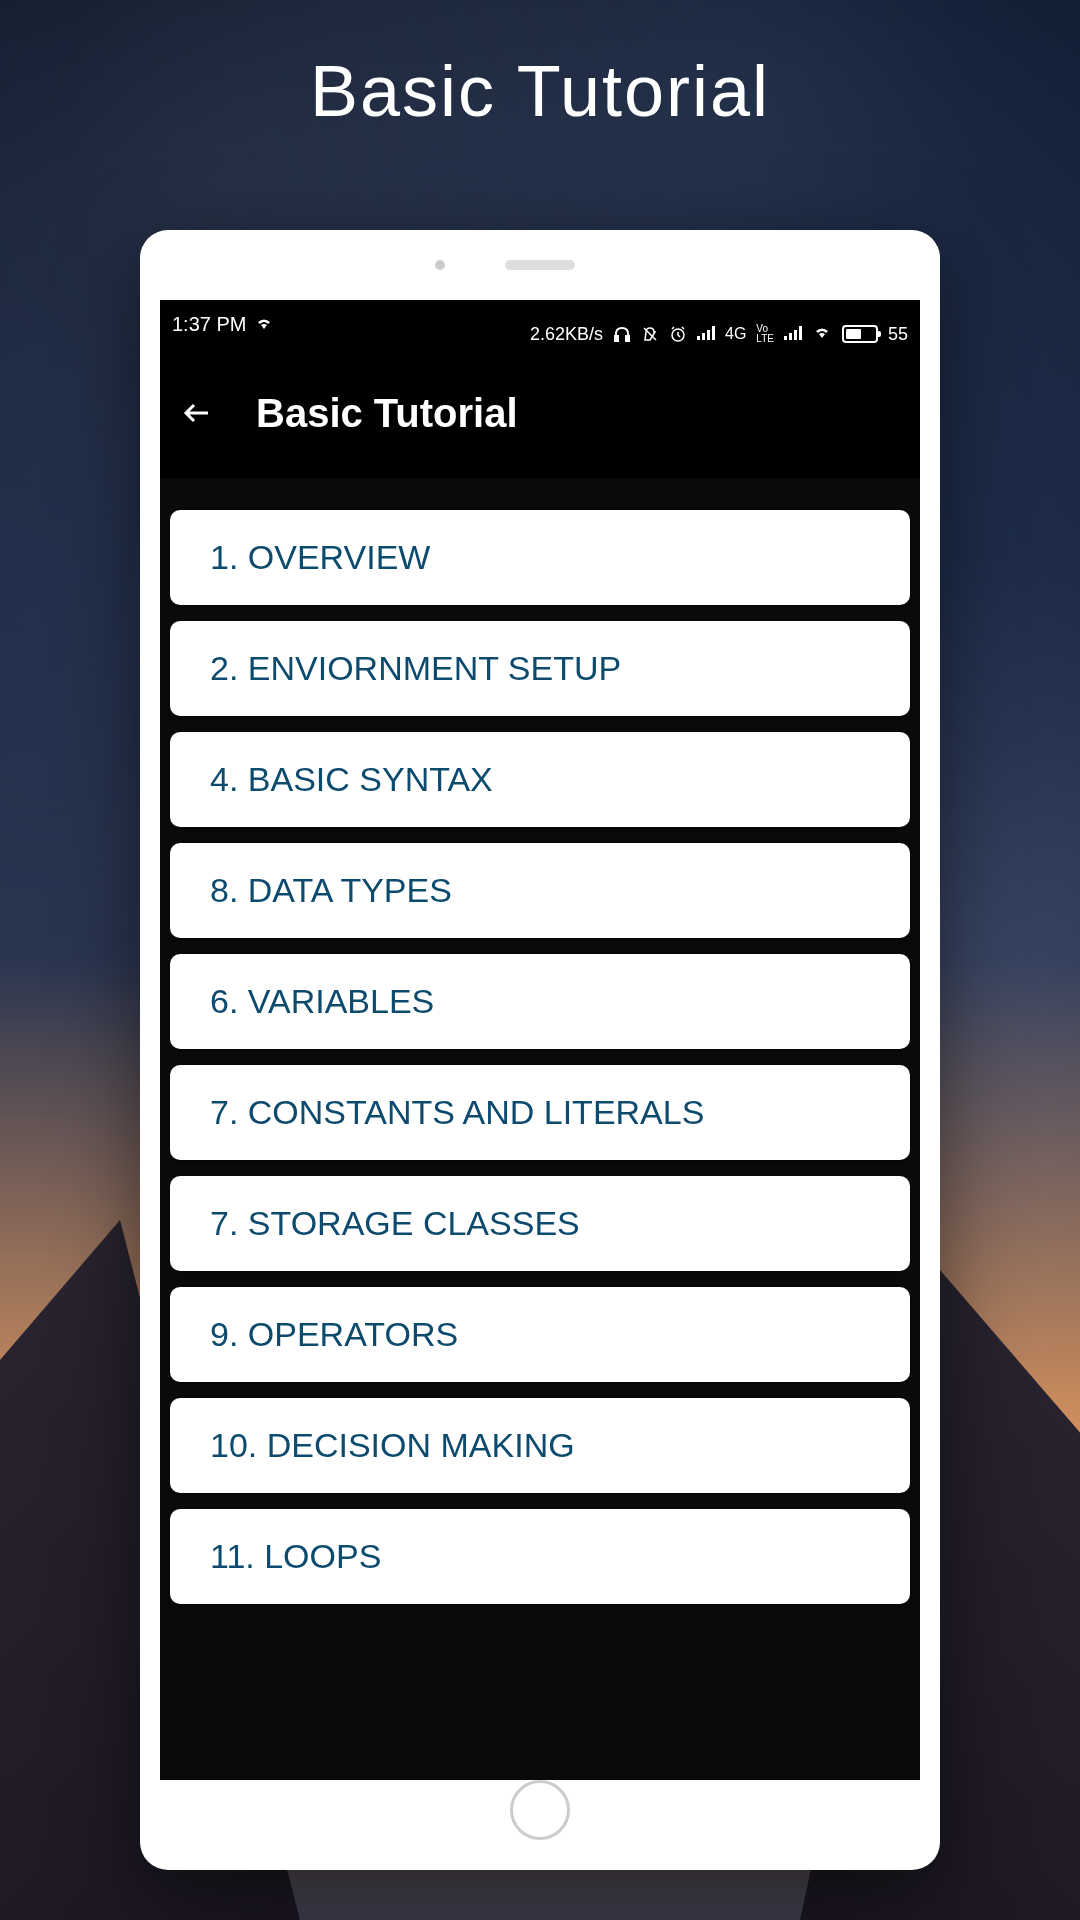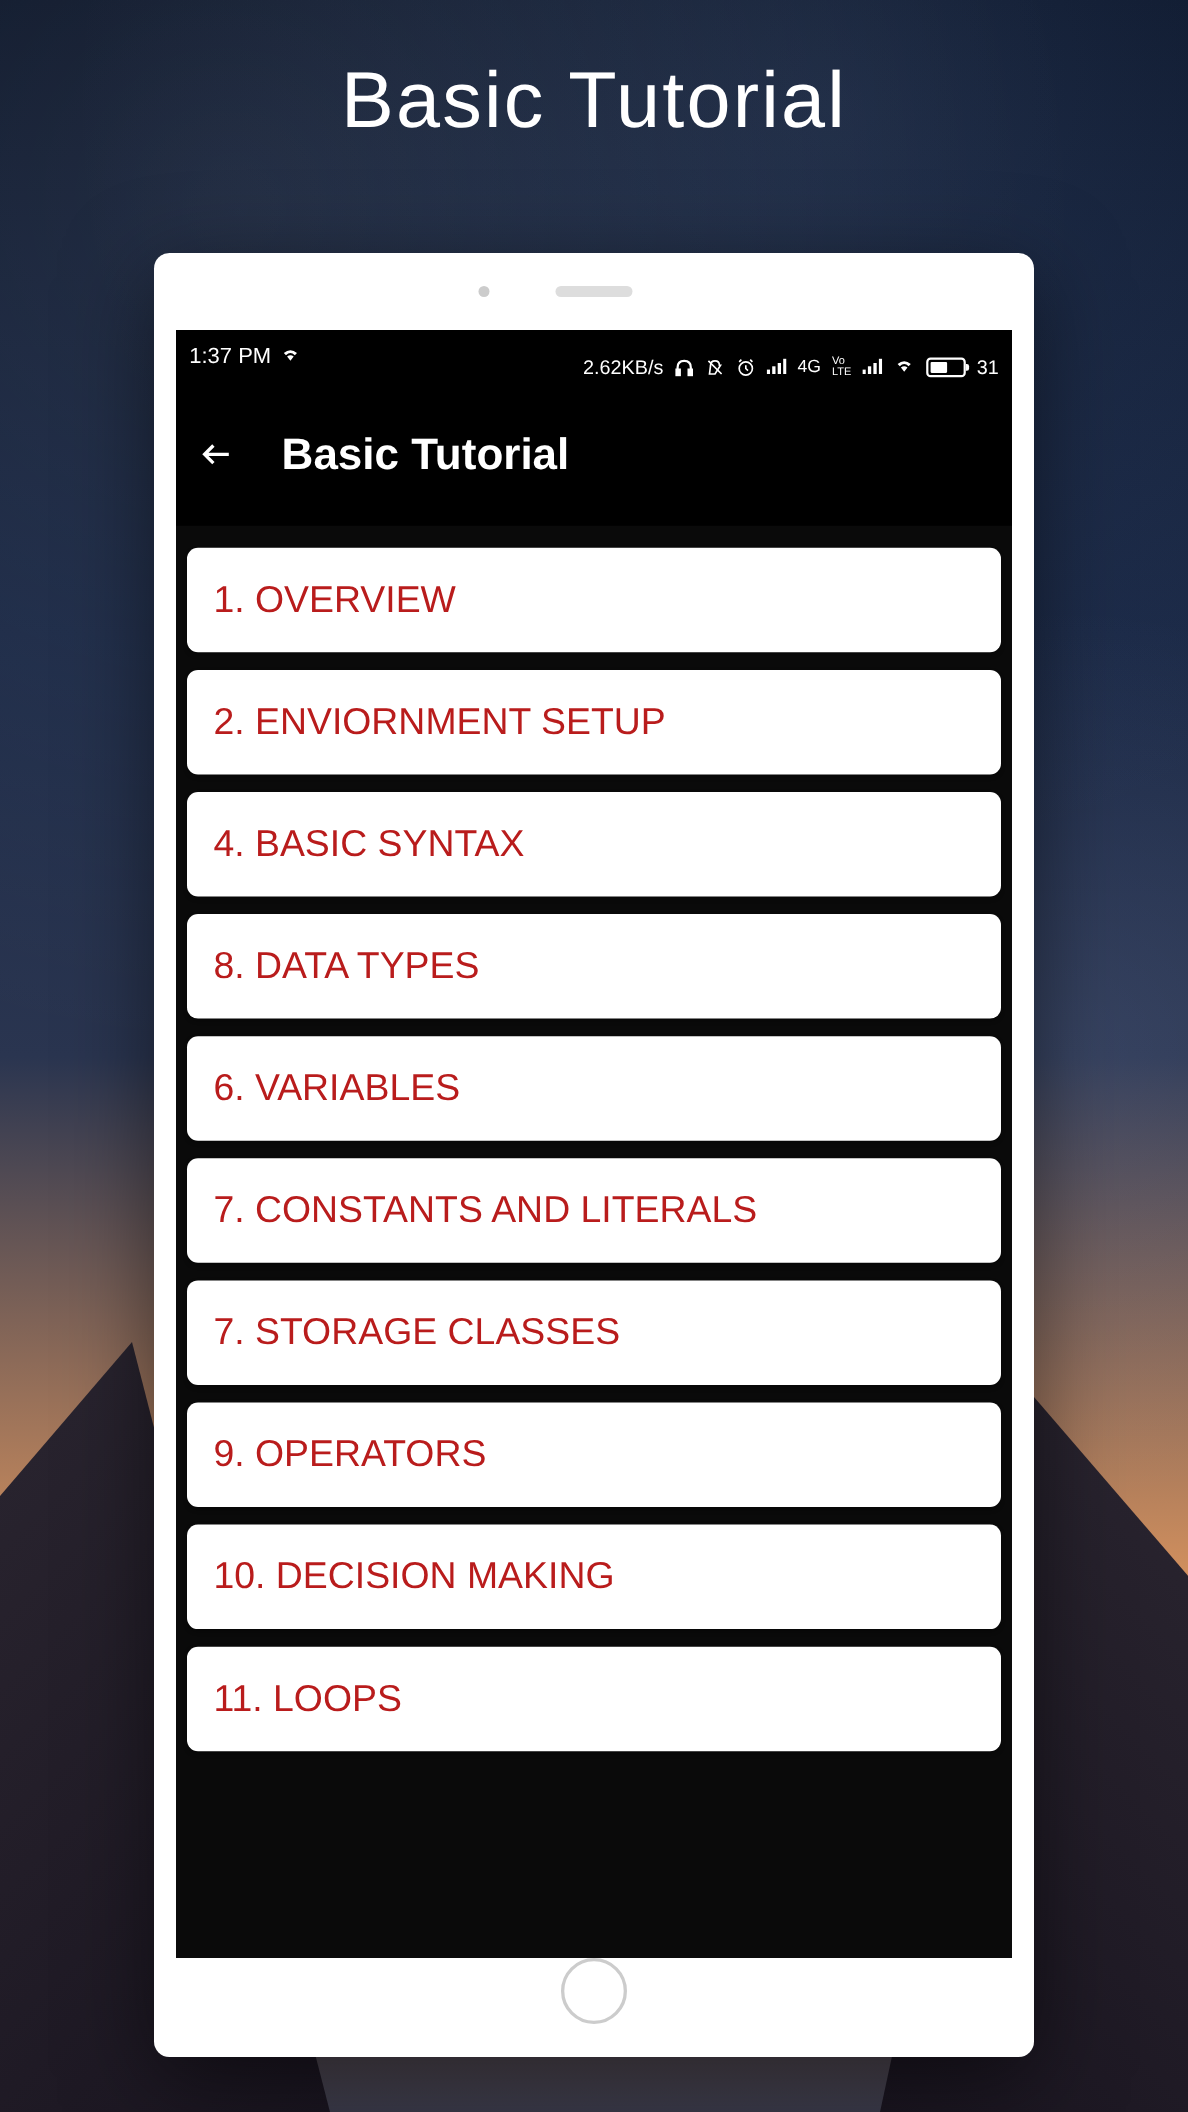--- a/index.html
+++ b/index.html
@@ -58,21 +58,21 @@
     }
     
     .phone-frame {
       position: absolute;
       top: 230px;
       left: 50%;
       transform: translateX(-50%);
       width: 800px;
       height: 1640px;
       background: #ffffff;
-      border-radius: 14px;
+      border-radius: 28px;
       box-shadow: 0 20px 80px rgba(0,0,0,0.5);
       padding: 30px 20px;
     }
     
     .phone-notch {
       position: absolute;
       top: 30px;
       left: 50%;
       transform: translateX(-50%);
       display: flex;
@@ -162,27 +162,28 @@
     .content-area {
       background: #0a0a0a;
       padding: 20px 10px 0;
       height: calc(100% - 178px);
       overflow: hidden;
     }
     
     .list-item {
       background: #ffffff;
       border-radius: 10px;
-      padding: 28px 24px;
+      padding: 28px 40px;
       margin-bottom: 16px;
       font-size: 34px;
       font-weight: 500;
-      color: #b91c1c;
+      color: #0c4a6e;
       cursor: pointer;
       box-shadow: 0 2px 4px rgba(0,0,0,0.3);
+      margin-top: 12px;
     }
     
     .home-button {
       position: absolute;
       bottom: 30px;
       left: 50%;
       transform: translateX(-50%);
       width: 60px;
       height: 60px;
       border: 3px solid #ccc;
@@ -290,21 +291,21 @@
         </span>
         <span class="wifi-icon">
           <svg width="20" height="16" viewBox="0 0 20 16" fill="white">
             <path d="M10 14 L7 10 Q10 8 13 10 Z M4 7 Q10 2 16 7 L14 9 Q10 5 6 9 Z"></path>
           </svg>
         </span>
         <span class="battery-icon">
           <span class="battery-fill"></span>
           <span class="battery-tip"></span>
         </span>
-        <span>31</span>
+        <span>55</span>
       </div>
     </div>
 
     <div class="app-header">
       <div class="back-arrow">
         <svg width="36" height="36" viewBox="0 0 36 36" fill="none" stroke="white" stroke-width="3">
           <path d="M28 18 L8 18 M14 10 L6 18 L14 26"></path>
         </svg>
       </div>
       <div class="app-title">Basic Tutorial</div>

